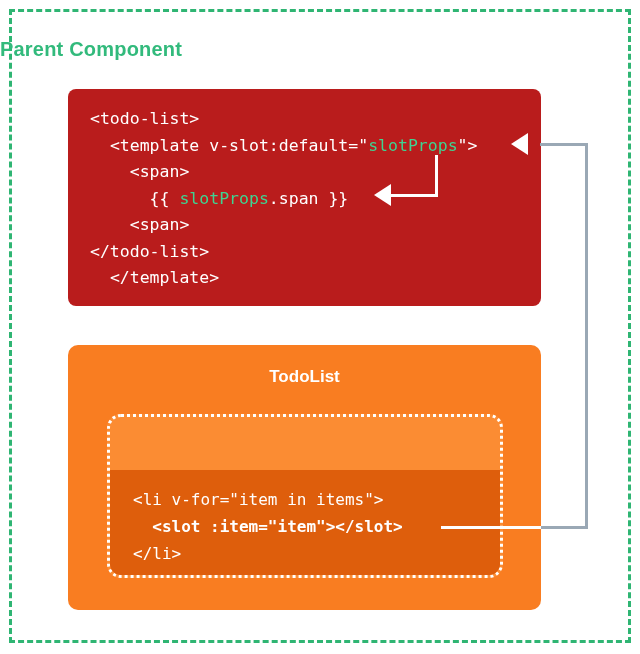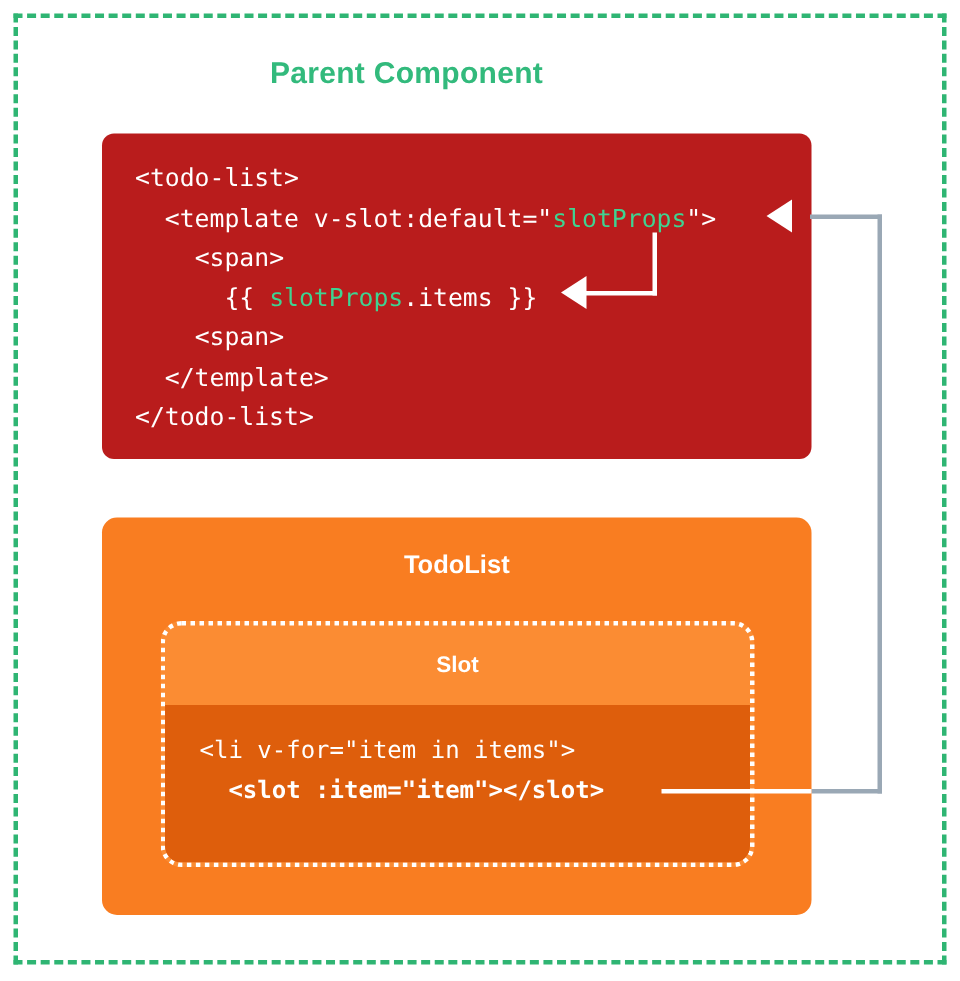--- a/index.html
+++ b/index.html
@@ -29,21 +29,20 @@
     box-sizing: border-box;
     background: transparent;
   }
 
   
   .parent-title {
     position: absolute;
     left: 0;
     top: 38px;
     width: 542px;
-    text-align: center;
     color: #32ba7c;
     font-size: 20px;
     font-weight: bold;
     letter-spacing: 0.2px;
   }
 
   
   .code-block-blue {
     position: absolute;
     left: 68px;
@@ -153,42 +152,42 @@
 <div id="canvas">
 
   <div class="outer-frame"></div>
 
   <div class="parent-title">Parent Component</div>
 
   <div class="code-block-blue">
     <div class="code-line"><span>&lt;todo-list&gt;</span></div>
     <div class="code-line">  <span>&lt;template v-slot:default="</span><span class="tok-green">slotProps</span><span>"&gt;</span></div>
     <div class="code-line">    <span>&lt;span&gt;</span></div>
-    <div class="code-line">      <span>{{ </span><span class="tok-green">slotProps</span><span>.items }}</span></div>
+    <div class="code-line">      <span>{{ </span><span class="tok-green">slotProps</span><span>.span }}</span></div>
     <div class="code-line">    <span>&lt;span&gt;</span></div>
+    <div class="code-line"><span>&lt;/todo-list&gt;</span></div>
     <div class="code-line">  <span>&lt;/template&gt;</span></div>
-    <div class="code-line"><span>&lt;/todo-list&gt;</span></div>
   </div>
 
   <div class="conn-white" style="left:435px; top:155px; width:3px; height:42px;"></div>
   <div class="conn-white" style="left:390px; top:194px; width:48px; height:3px;"></div>
   <div class="arrow-left-white" style="left:374px; top:184px;"></div>
 
   <div class="conn" style="left:540px; top:143px; width:48px; height:3px;"></div>
   <div class="conn" style="left:585px; top:143px; width:3px; height:386px;"></div>
   <div class="conn" style="left:500px; top:526px; width:88px; height:3px;"></div>
   <div class="arrow-left-white" style="left:511px; top:133px;"></div>
 
   <div class="todolist-block">
     <div class="todolist-title">TodoList</div>
 
     <div class="slot-box">
-      <div class="slot-title">Slot</div>
       <div class="slot-code-area">
         <div class="code-line"><span>&lt;li v-for="item in items"&gt;</span></div>
         <div class="code-line">  <span class="tok-bold">&lt;slot :item="item"&gt;&lt;/slot&gt;</span></div>
+        <div class="code-line"><span>&lt;/li&gt;</span></div>
       </div>
     </div>
   </div>
 
   <div class="conn-white" style="left:441px; top:526px; width:100px; height:3px;"></div>
 
 </div>
 
 </body></html>

